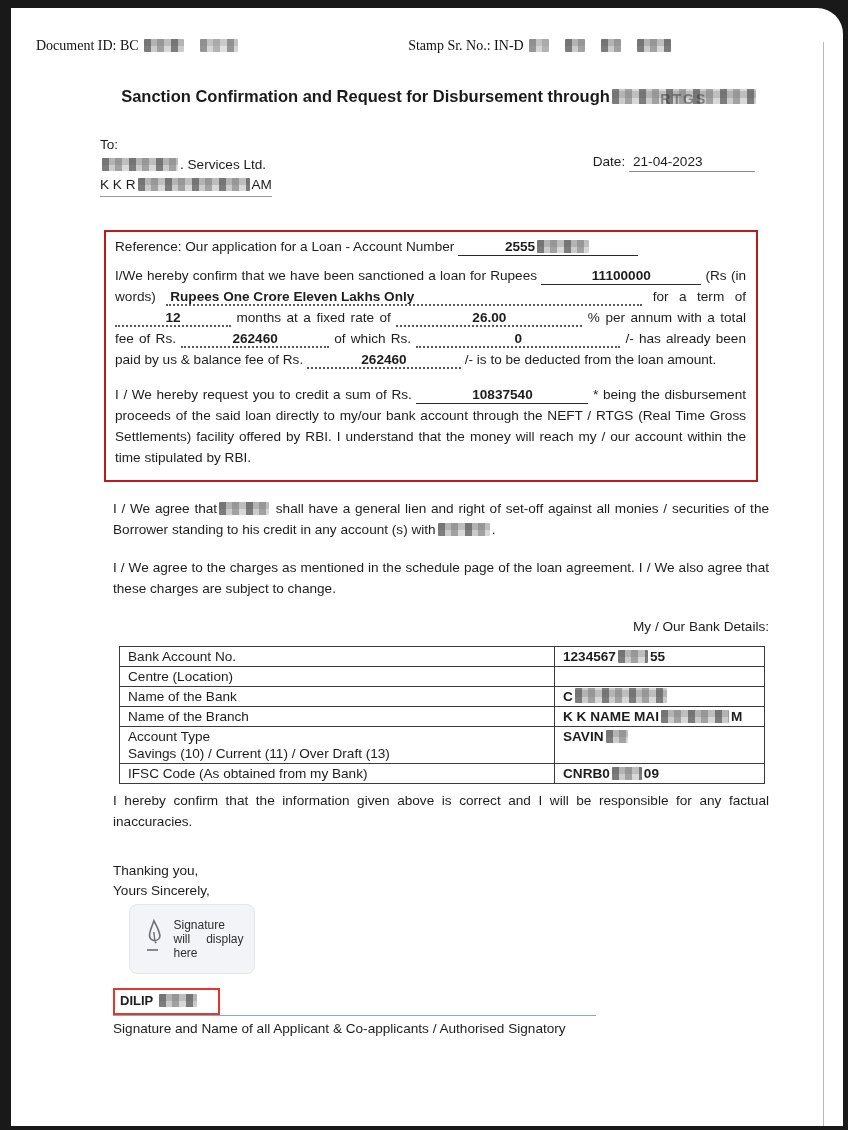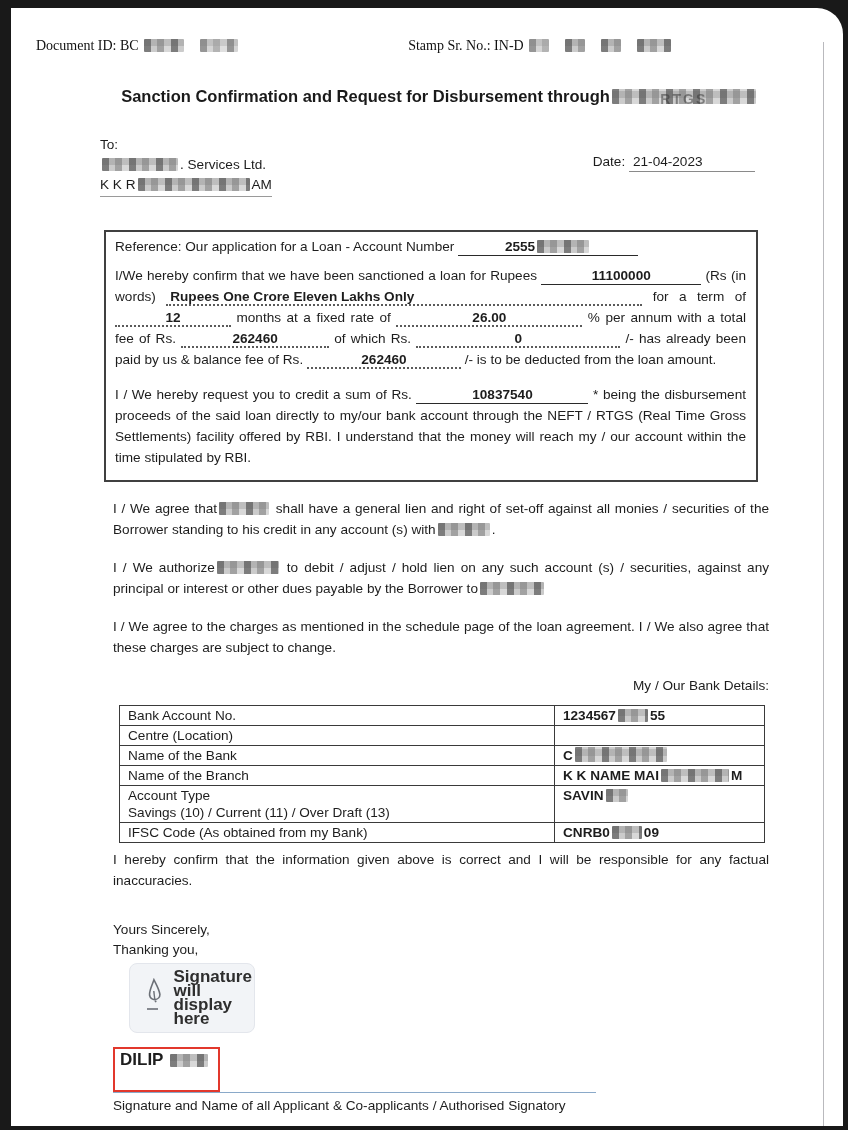--- a/index.html
+++ b/index.html
@@ -32,42 +32,42 @@
   .title .hint{position:relative;z-index:1;font-size:14px;color:#333;opacity:.5;letter-spacing:2px;padding:0 4px;font-weight:bold;}
   
   .to-row{display:flex;margin-top:29px;margin-left:64px;font-size:13.6px;}
   .to-left{line-height:20px;}
   .addr{font-weight:normal;border-bottom:1.5px solid #9a9a9a;display:inline-block;padding-bottom:1px;}
   .date-box{margin-left:auto;margin-right:88px;margin-top:19px;white-space:nowrap;}
   .date-val{display:inline-block;min-width:118px;font-weight:normal;border-bottom:1.5px solid #8a8a8a;padding:0 4px 2px;}
   
   .col{margin-left:77px;width:656px;font-size:13.6px;line-height:21px;text-align:justify;}
   .redbox{
-    border:2px solid #404040;margin:33px 0 0 -9px;padding:4px 10px 12px 9px;width:654px;box-sizing:border-box;
+    border:2px solid #b91c1c;margin:33px 0 0 -9px;padding:4px 10px 12px 9px;width:654px;box-sizing:border-box;
   }
   p{margin:0;}
   .mt8{margin-top:8px;}  .mt14{margin-top:14px;} .mt16{margin-top:16px;} .mt17{margin-top:17px;}
   .uline{display:inline-block;border-bottom:1.6px solid #2a2a2a;text-align:center;font-weight:bold;padding:0 6px 1px;line-height:15px;vertical-align:baseline;}
   .dots{display:inline-block;border-bottom:2px dotted #5a5a5a;text-align:center;font-weight:bold;line-height:14px;padding:0 4px 0;vertical-align:baseline;}
   .dots.left{text-align:left;}
   
   .bank-head{margin-top:17px;}
   table.bank{border-collapse:collapse;margin:9px 0 0 6px;width:646px;font-size:13.6px;}
   table.bank td{border:1px solid #3a3a3a;padding:1px 8px;line-height:17px;vertical-align:top;}
   table.bank td.lbl{width:418px;}
   table.bank td.val{font-weight:bold;}
   
   .close-block{margin-top:29px;line-height:20px;}
   .sigbox{
     margin:3px 0 0 16px;width:126px;height:70px;background:#f2f4f7;border:1px solid #e3e6ec;border-radius:8px;
     display:flex;align-items:center;justify-content:center;gap:7px;box-sizing:border-box;
   }
-  .sigbox .txt{font-size:17px;line-height:14px;color:#2e2e2e;font-weight:bold;width:70px;}
+  .sigbox .txt{font-size:12px;line-height:14px;color:#2e2e2e;font-weight:normal;width:70px;}
   .name-box{
-    display:inline-block;margin-top:14px;border:2.5px solid #e2382c;padding:1px 8px 20px 5px;font-weight:bold;font-size:17px;min-width:90px;
+    display:inline-block;margin-top:14px;border:2.5px solid #e2382c;padding:1px 8px 2px 5px;font-weight:bold;font-size:13px;min-width:90px;
   }
   .blueline{height:0;border-top:1.5px solid #8aa9c9;width:483px;}
   .cap{margin-top:3px;font-size:13.6px;}
 </style>
 </head>
 <body>
 
 <div class="page">
   <div class="inner">
 
@@ -132,24 +132,20 @@
           <span class="uline" style="min-width:160px">10837540</span>
           <span>* being the disbursement proceeds of the said loan directly to my/our bank account through the NEFT / RTGS (Real Time Gross Settlements) facility offered by RBI. I understand that the money will reach my / our account within the time stipulated by RBI.</span>
         </p>
       </div>
 
       <p class="mt16">
         <span>I / We agree that</span><span class="redact" style="width:50px"></span>
         <span>shall have a general lien and right of set-off against all monies / securities of the Borrower standing to his credit in any account (s) with</span><span class="redact" style="width:52px"></span><span>.</span>
       </p>
 
-      <p class="mt17">
-        <span>I / We authorize</span><span class="redact" style="width:62px"></span>
-        <span>to debit / adjust / hold lien on any such account (s) / securities, against any principal or interest or other dues payable by the Borrower to</span><span class="redact" style="width:64px"></span>
-      </p>
 
       <p class="mt17">I / We agree to the charges as mentioned in the schedule page of the loan agreement. I / We also agree that these charges are subject to change.</p>
 
       <p class="bank-head" style="text-align:right;">My / Our Bank Details:</p>
 
       <table class="bank">
         <tbody>
         <tr>
           <td class="lbl">Bank Account No.</td>
           <td class="val"><span>1234567</span><span class="redact" style="width:30px"></span><span>55</span></td>
@@ -176,22 +172,22 @@
         <tr>
           <td class="lbl">IFSC Code (As obtained from my Bank)</td>
           <td class="val"><span>CNRB0</span><span class="redact" style="width:30px"></span><span>09</span></td>
         </tr>
       </tbody>
         </table>
 
       <p style="margin-top:6px">I hereby confirm that the information given above is correct and I will be responsible for any factual inaccuracies.</p>
 
       <div class="close-block">
+        <div>Thanking you,</div>
         <div>Yours Sincerely,</div>
-        <div>Thanking you,</div>
         <div class="sigbox">
           <span>
             <svg width="26" height="34" viewBox="0 0 26 34" fill="none">
               <path d="M15.5 2 C12 8 8.5 11.5 8 16.5 a5.2 5.2 0 0 0 10.3 1 C18.6 12 16.8 7 15.5 2 Z" stroke="#6b6f76" stroke-width="1.6" transform="rotate(-12 13 14)"></path>
               <path d="M13 13 L12.2 22" stroke="#6b6f76" stroke-width="1.4" transform="rotate(-12 13 14)"></path>
               <circle cx="12.6" cy="23.5" r="1" fill="#6b6f76" transform="rotate(-12 13 14)"></circle>
               <path d="M6 31 H17" stroke="#6b6f76" stroke-width="1.6"></path>
             </svg>
           </span>
           <span class="txt">Signature will display here</span>

